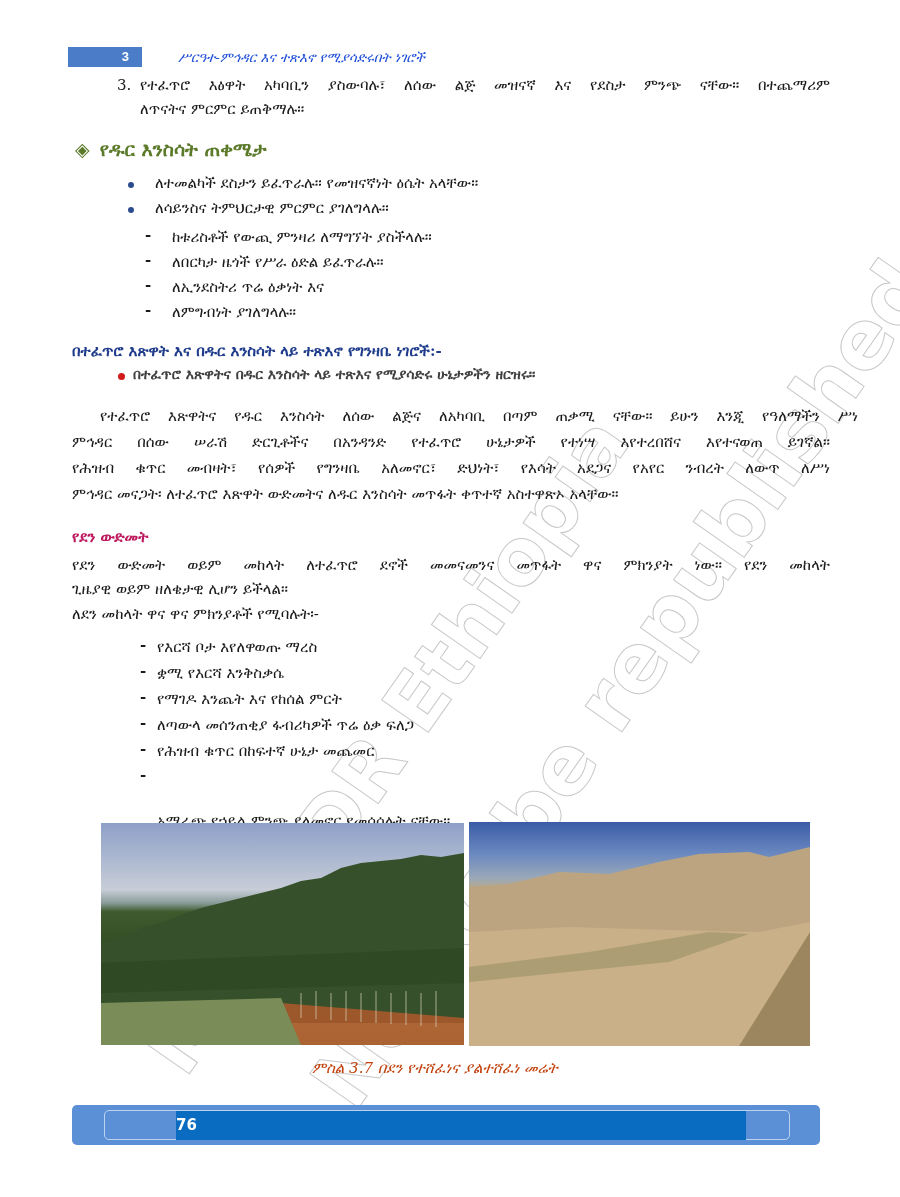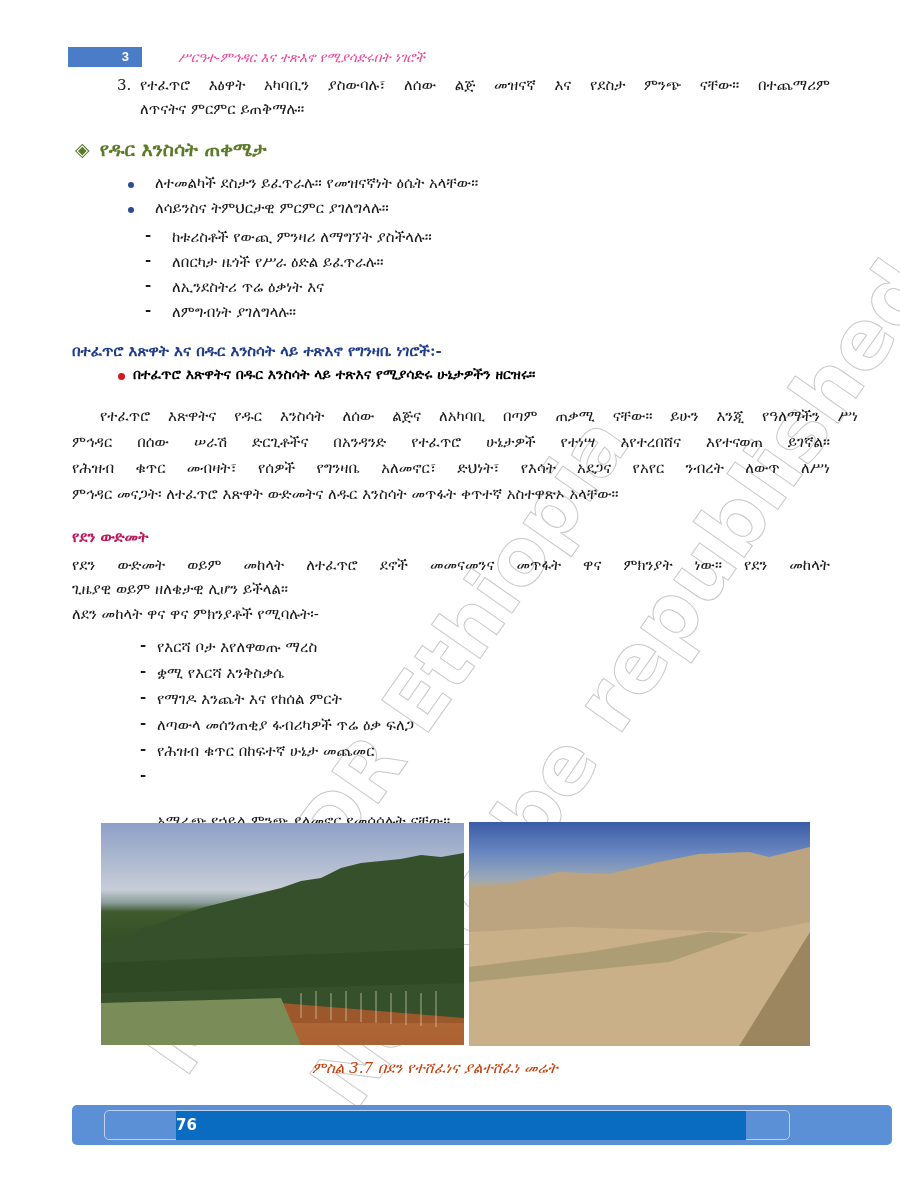--- a/index.html
+++ b/index.html
@@ -2,46 +2,46 @@
 <html><head>
 <meta charset="utf-8">
 <style>
   * { box-sizing: border-box; margin: 0; padding: 0; }
   html, body { width: 900px; height: 1197px; background: #ffffff; overflow: hidden; }
   body { position: relative; font-family: "DejaVu Serif", serif; color: #1a1a1a; }
 
   .header { position: absolute; left: 68px; top: 47px; height: 20px; width: 720px; }
   .chapter-badge { position: absolute; left: 0; top: 0; width: 74px; height: 20px; background: #4a7cc7; color: #fff;
     font-family: "Liberation Sans", sans-serif; font-weight: bold; font-size: 13px; text-align: right; padding-right: 13px; line-height: 20px; }
-  .running-title { position: absolute; left: 110px; top: 0; font-size: 13.5px; color: #ec4899; font-style: italic; line-height: 20px; white-space: nowrap; }
+  .running-title { position: absolute; left: 110px; top: 0; font-size: 13.5px; color: #1d4ed8; font-style: italic; line-height: 20px; white-space: nowrap; }
 
   .txt { position: absolute; font-size: 15px; line-height: 22px; white-space: nowrap; color: #1a1a1a; }
   .justify-line { position: absolute; font-size: 15px; line-height: 22px; white-space: nowrap; text-align: justify; text-align-last: justify; }
 
   .h-green { position: absolute; left: 75px; top: 138px; font-size: 19px; font-weight: bold; color: #5b7a2a; white-space: nowrap; }
   .h-green .diamond { display: inline-block; margin-right: 10px; color: #5b7a2a; }
 
   .bullet-dot { position: absolute; width: 6px; height: 6px; border-radius: 50%; background: #2d4b8f; }
   .dash { position: absolute; font-size: 15px; font-weight: bold; }
 
   .h-blue { position: absolute; left: 72px; top: 342px; font-size: 15px; font-weight: bold; color: #1f3c8c; white-space: nowrap; }
-  .h-red { position: absolute; left: 133px; top: 366px; font-size: 14px; font-weight: bold; color: #000000; white-space: nowrap; }
+  .h-red { position: absolute; left: 133px; top: 366px; font-size: 14px; font-weight: bold; color: #404040; white-space: nowrap; }
   .red-dot { position: absolute; left: 118px; top: 373px; width: 7px; height: 7px; border-radius: 50%; background: #d21a1a; }
 
   .h-forest { position: absolute; left: 72px; top: 528px; font-size: 15px; font-weight: bold; color: #be185d; white-space: nowrap; }
 
   .photo { position: absolute; overflow: hidden; }
   .photo-forest { left: 101px; top: 823px; width: 363px; height: 222px;
     background: linear-gradient(180deg, #8ea0c8 0%, #b4bed2 20%, #c8cdd8 30%, #8a9c9a 36%, #3f5a2d 40%, #2e4a22 60%, #3b5228 75%, #6f7f4a 82%, #8a9460 90%, #7a8556 100%); }
   .photo-desert { left: 469px; top: 822px; width: 341px; height: 224px;
     background: linear-gradient(180deg, #3a5ca6 0%, #6a88c0 14%, #9aa8b8 25%, #b8a88a 30%, #c6ae86 45%, #b8a078 55%, #c8b08a 70%, #bfa47c 100%); }
 
   .caption { position: absolute; left: 312px; top: 1059px; font-size: 15px; font-style: italic; font-weight: normal; color: #c2410c; white-space: nowrap; text-align: right; }
 
-  .footer { position: absolute; left: 72px; top: 1105px; width: 820px; height: 40px; background: #5b8fd6; border-radius: 5px; }
+  .footer { position: absolute; left: 72px; top: 1105px; width: 748px; height: 40px; background: #5b8fd6; border-radius: 5px; }
   .footer-inner { position: absolute; left: 32px; top: 5px; width: 686px; height: 30px; border: 1px solid #bcd3f0; border-radius: 5px; }
   .footer-bar { position: absolute; left: 104px; top: 6px; width: 570px; height: 29px; background: #0a6cc0; }
   .page-number { position: absolute; left: 104px; top: 6px; font-family: "DejaVu Sans", sans-serif; font-weight: bold; font-size: 15px; color: #fff; line-height: 28px; }
 
   .watermark { position: absolute; font-family: "DejaVu Sans", sans-serif; font-weight: bold; color: transparent;
     -webkit-text-stroke: 1px #c8c8c8; white-space: nowrap; pointer-events: none; transform-origin: left bottom; }
   .wm1 { left: 200px; top: 1000px; font-size: 78px; transform: rotate(-55deg); }
   .wm2 { left: 370px; top: 1030px; font-size: 82px; transform: rotate(-55deg); }
 </style>
 </head>

